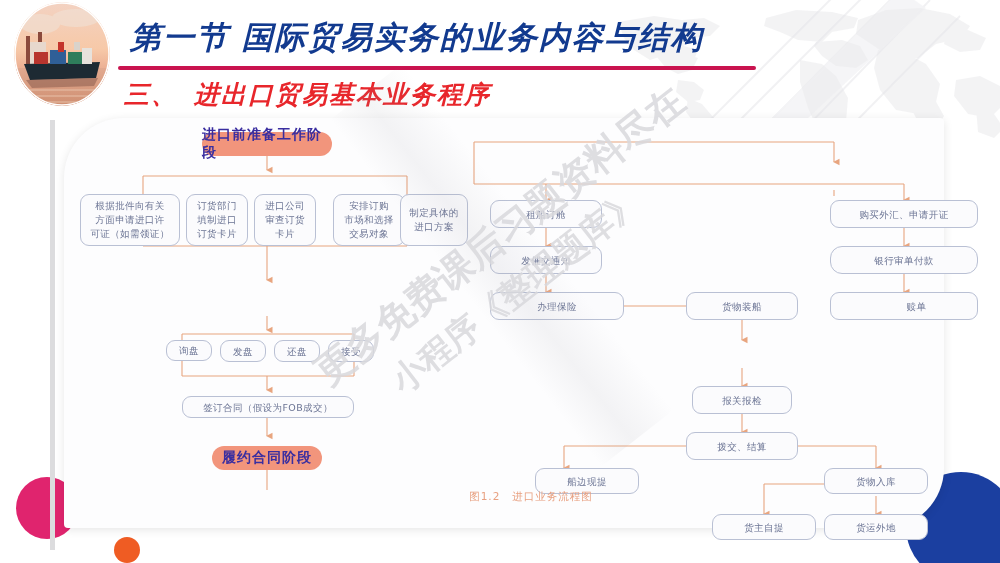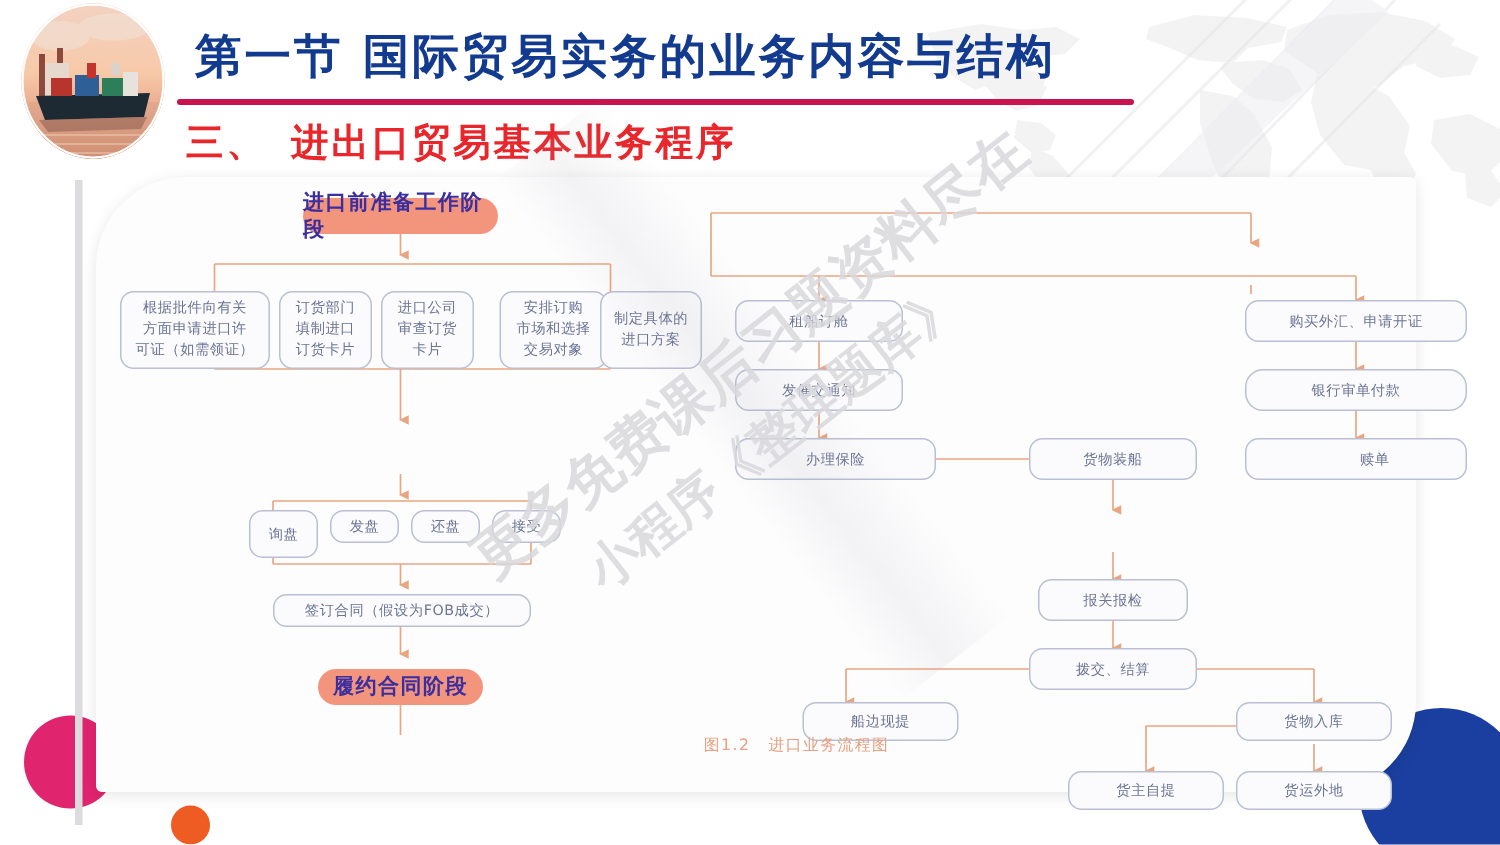--- a/index.html
+++ b/index.html
@@ -11,21 +11,21 @@
 
   
   #bg-wrap{position:absolute;inset:0;overflow:hidden;}
   #world-map{
     position:absolute;left:560px;top:-6px;width:470px;height:150px;
     opacity:.30;
   }
   #diag-streaks{position:absolute;left:600px;top:0;width:400px;height:160px;opacity:.55;}
 
   
-  #header{position:absolute;left:0;top:0;width:1000px;height:118px;}
+  #header{position:absolute;left:0;top:0;width:1000px;height:118px;font-style:italic;}
   #ship-photo{
     position:absolute;left:14px;top:2px;width:96px;height:104px;
     border-radius:50%;
     overflow:hidden;
   }
   #ship-photo svg{display:block;}
   #title-main{
     position:absolute;left:130px;top:17px;
     font-size:31px;font-weight:bold;color:#123a8f;
     letter-spacing:2px;
@@ -284,21 +284,21 @@
 订货卡片</div>
   <div class="node multiline" style="left:190px;top:76px;width:62px;height:52px;white-space:pre-line;">进口公司
 审查订货
 卡片</div>
   <div class="node multiline" style="left:258px;top:76px;width:72px;height:52px;white-space:pre-line;margin-left:11px;">安排订购
 市场和选择
 交易对象</div>
   <div class="node multiline" style="left:336px;top:76px;width:68px;height:52px;white-space:pre-line;">制定具体的
 进口方案</div>
 
-  <div class="node" style="left:102px;top:222px;width:46px;height:32px;">询盘</div>
+  <div class="node" style="left:102px;top:222px;width:46px;height:21px;">询盘</div>
   <div class="node" style="left:156px;top:222px;width:46px;height:22px;">发盘</div>
   <div class="node" style="left:210px;top:222px;width:46px;height:22px;">还盘</div>
   <div class="node" style="left:264px;top:222px;width:46px;height:22px;">接受</div>
 
   <div class="node" style="left:118px;top:278px;width:172px;height:22px;">签订合同（假设为FOB成交）</div>
 
   <div class="node" style="left:426px;top:82px;width:112px;height:28px;">租船订舱</div>
   <div class="node" style="left:426px;top:128px;width:112px;height:28px;">发催交通知</div>
   <div class="node" style="left:426px;top:174px;width:134px;height:28px;">办理保险</div>
 

